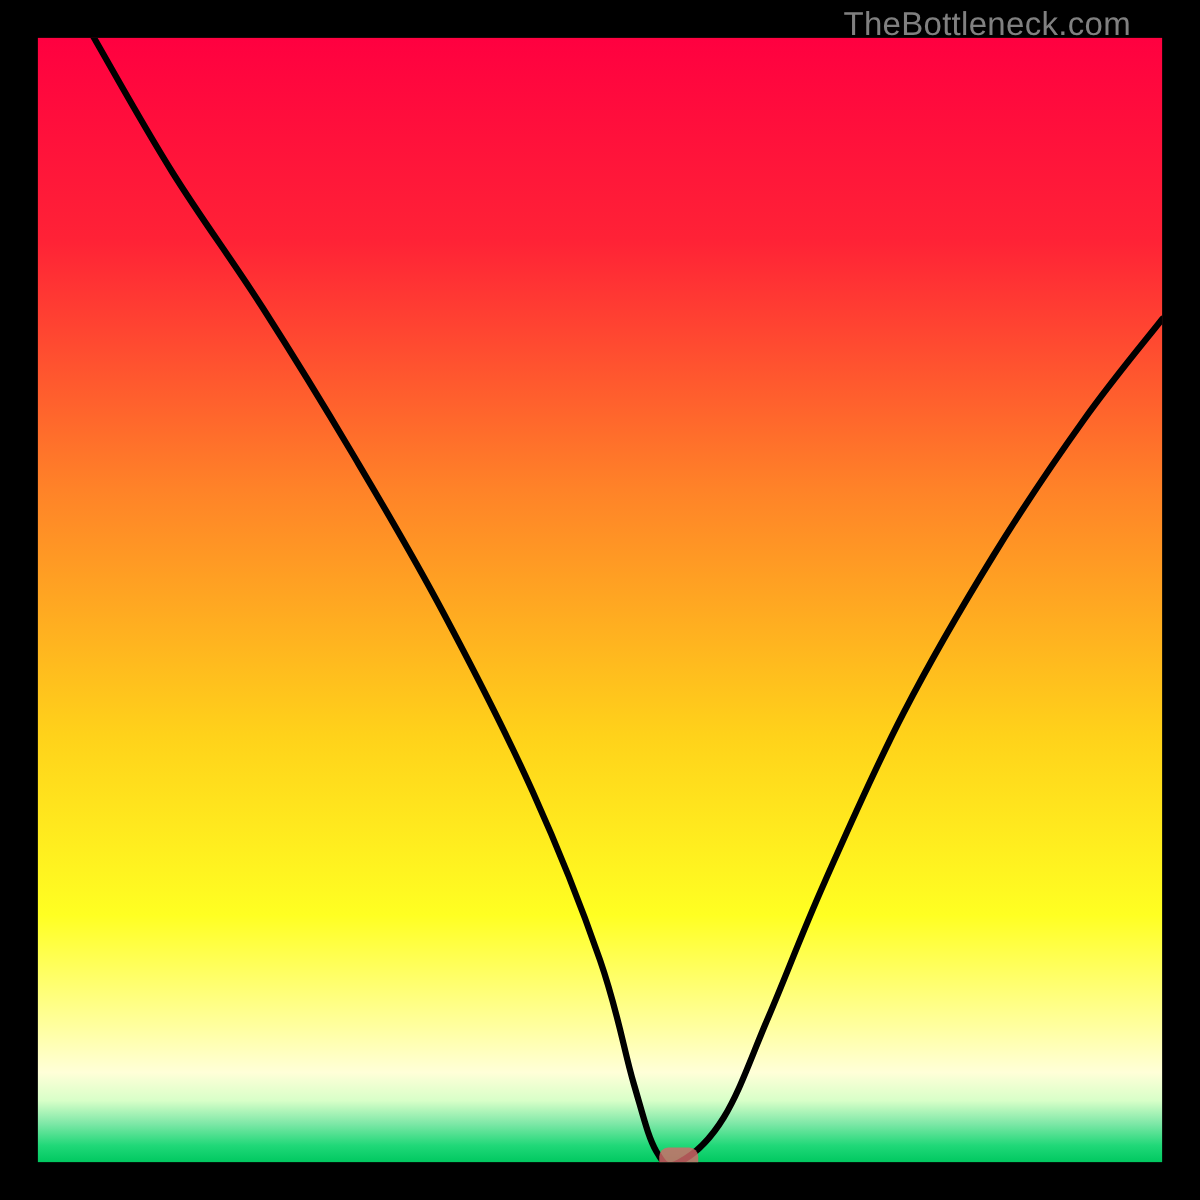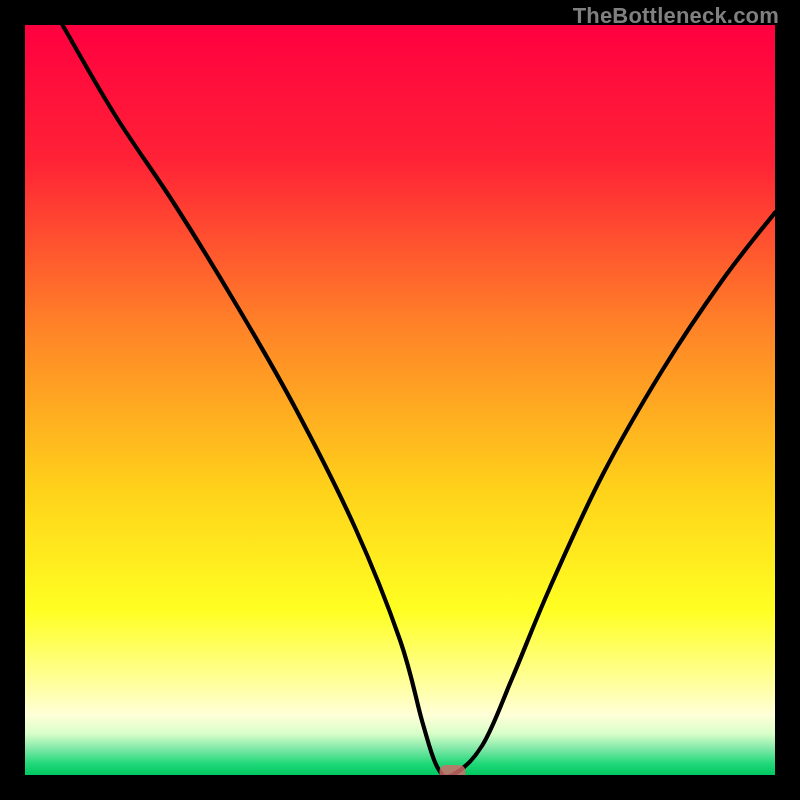--- a/index.html
+++ b/index.html
@@ -22,25 +22,25 @@
     position: absolute;
     left: 25px;
     top: 25px;
     width: 750px;
     height: 750px;
     overflow: hidden;
   }
   .attribution {
     position: absolute;
     top: 3px;
-    right: 21px;
+    right: 46px;
     color: #808080;
     font-family: Arial, Helvetica, sans-serif;
     font-size: 22px;
-    font-weight: 700;
+    font-weight: 400;
     letter-spacing: 0.2px;
     text-align: left;
     z-index: 10;
   }
   svg.gradient, svg.curve {
     position: absolute;
     left: 0;
     top: 0;
     width: 750px;
     height: 750px;

